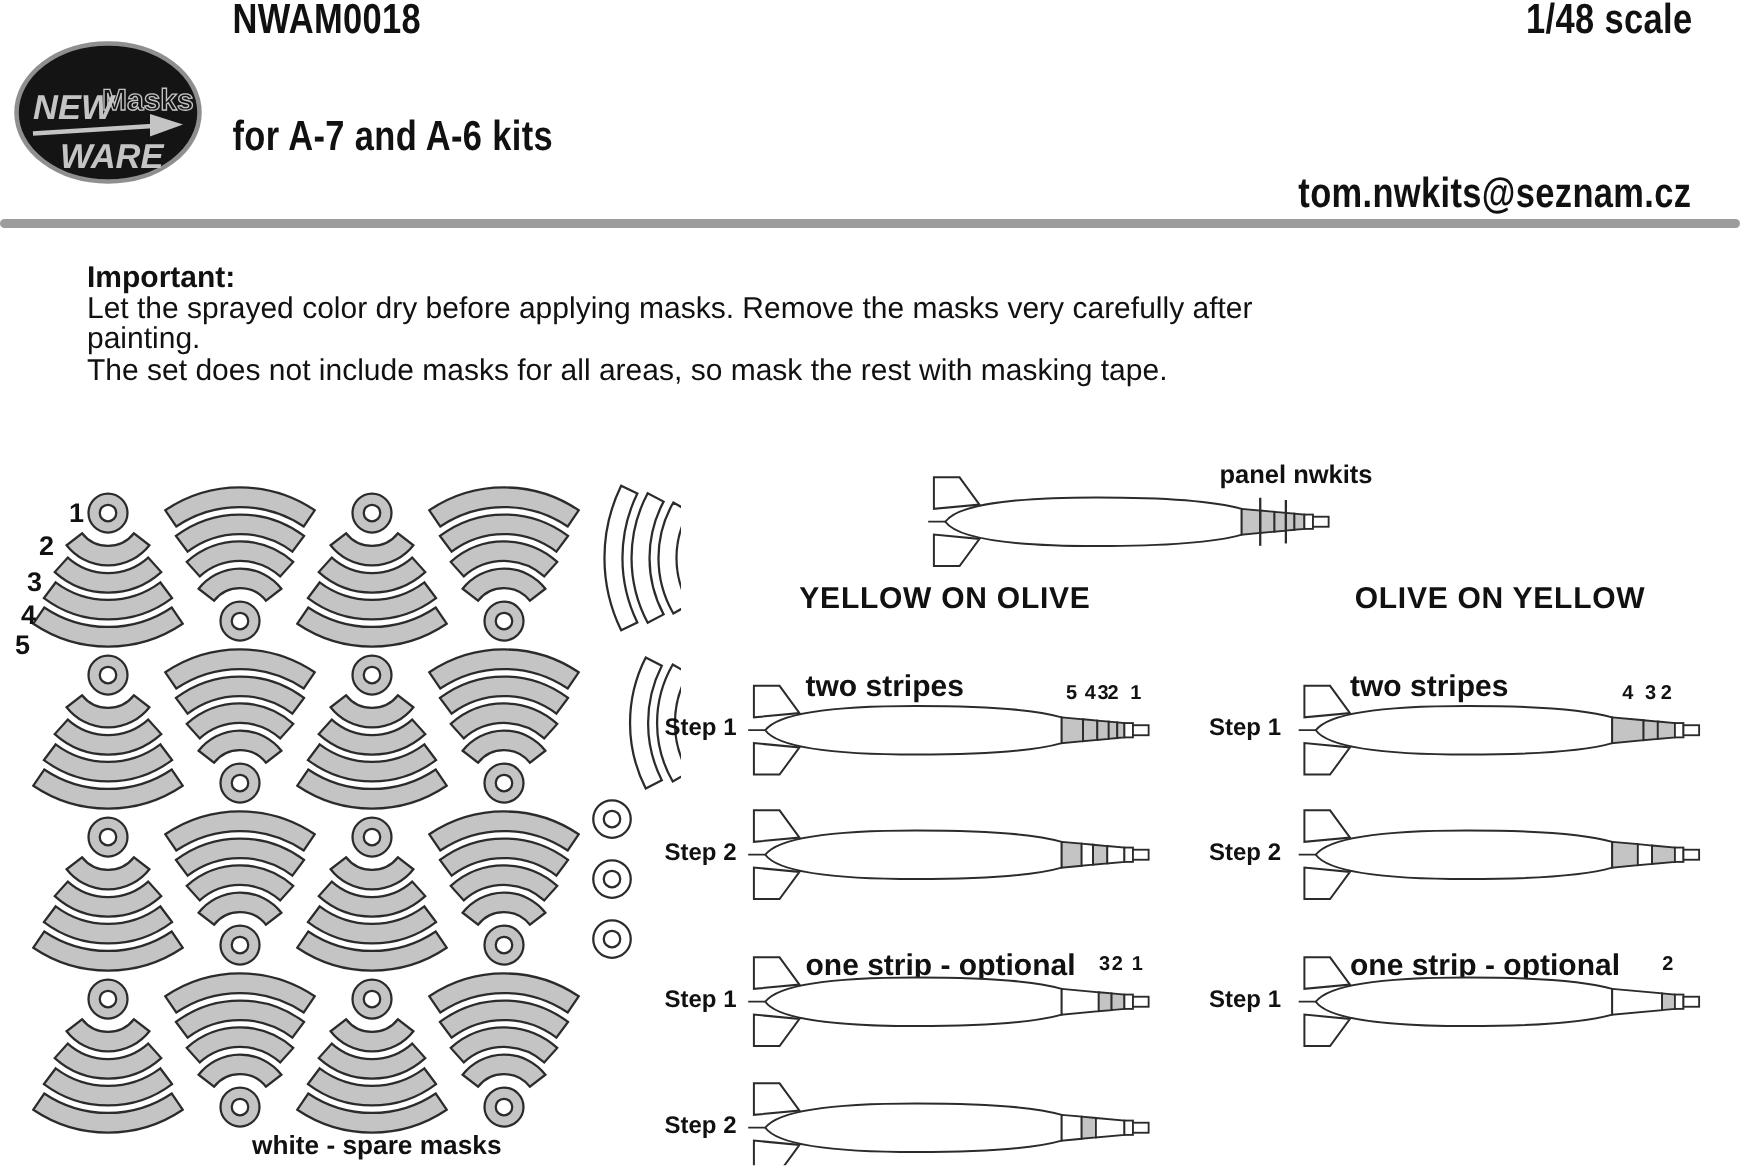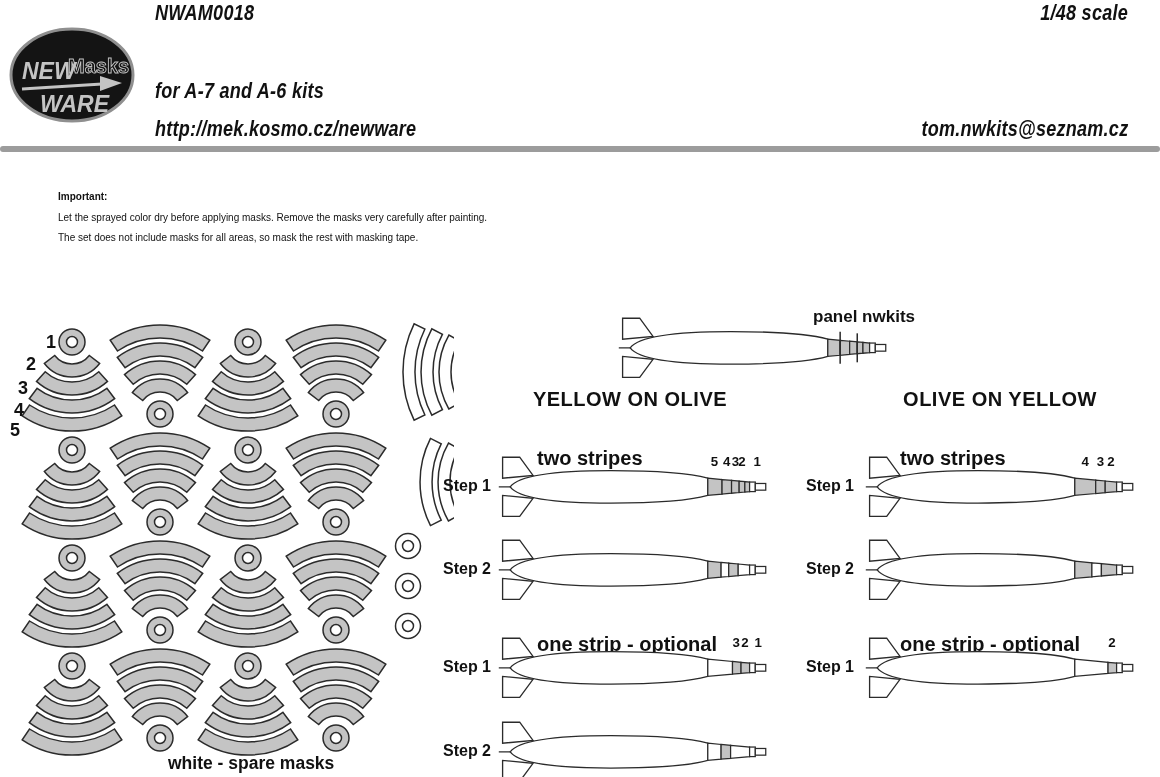--- a/index.html
+++ b/index.html
@@ -1,23 +1,23 @@
 <!DOCTYPE html>
 <html><head>
 <meta charset="utf-8">
 <style>
   html,body{margin:0;padding:0;background:#fff;}
   #page{position:relative;width:1160px;height:777px;background:#fff;overflow:hidden;
         font-family:"Liberation Sans",sans-serif;color:#111;}
   .abs{position:absolute;}
-  .hdr-line{font-weight:bold;font-size:22px;white-space:nowrap;line-height:25px;font-style:italic;}
+  .hdr-line{font-weight:bold;font-size:28px;white-space:nowrap;line-height:25px;}
   .cond{display:inline-block;transform:scaleX(.82);transform-origin:0 50%;letter-spacing:.3px;}
   .cond-r{display:inline-block;transform:scaleX(.82);transform-origin:100% 50%;letter-spacing:.3px;}
   .divider{position:absolute;left:0;top:146px;width:1160px;height:6px;background:#9c9c9c;border-radius:3px;}
-  .imp{font-size:10px;line-height:20.5px;margin-top:12px;}
+  .imp{font-size:20px;line-height:20.5px;}
   .imp b{display:block;}
   .col-heading{font-weight:bold;font-size:20px;letter-spacing:.5px;text-align:center;white-space:nowrap;}
   .step-label{font-weight:bold;font-size:16px;white-space:nowrap;}
   .note-label{font-weight:bold;font-size:20px;white-space:nowrap;}
   .caption{font-weight:bold;font-size:17.5px;white-space:nowrap;}
   svg text{font-family:"Liberation Sans",sans-serif;}
 </style>
 </head>
 <body>
 
@@ -27,21 +27,20 @@
     <ellipse cx="64" cy="49" rx="61" ry="46" fill="#141414" stroke="#8f8f8f" stroke-width="3"></ellipse>
     <text x="14" y="53" font-style="italic" font-weight="bold" font-size="23" fill="#c4c4c4">NEW</text>
     <text x="60" y="47" font-weight="bold" font-size="20" fill="none" stroke="#c4c4c4" stroke-width="0.9">Masks</text>
     <line x1="14" y1="63" x2="94" y2="58" stroke="#c4c4c4" stroke-width="3"></line>
     <polygon points="92,50 114,57 92,65" fill="#c4c4c4"></polygon>
     <text x="32" y="86" font-style="italic" font-weight="bold" font-size="23" fill="#c4c4c4">WARE</text>
   </svg>
 
   <div class="abs hdr-line" style="left:155px;top:0;"><span class="cond">NWAM0018</span></div>
   <div class="abs hdr-line" style="left:155px;top:78px;"><span class="cond">for A-7 and A-6 kits</span></div>
-  <div class="abs hdr-line" style="left:155px;top:116px;"><span class="cond">http://mek.kosmo.cz/newware</span></div>
 
   <div class="abs hdr-line" style="right:32px;top:0;text-align:left;"><span class="cond-r">1/48 scale</span></div>
   <div class="abs hdr-line" style="right:32px;top:116px;"><span class="cond-r">tom.nwkits@seznam.cz</span></div>
 
   <div class="divider"></div>
 
   <div class="abs imp" style="left:58px;top:175px;width:780px;">
     <b>Important:</b>
     <span>Let the sprayed color dry before applying masks. Remove the masks very carefully after painting.</span><br>
     <span>The set does not include masks for all areas, so mask the rest with masking tape.</span>

